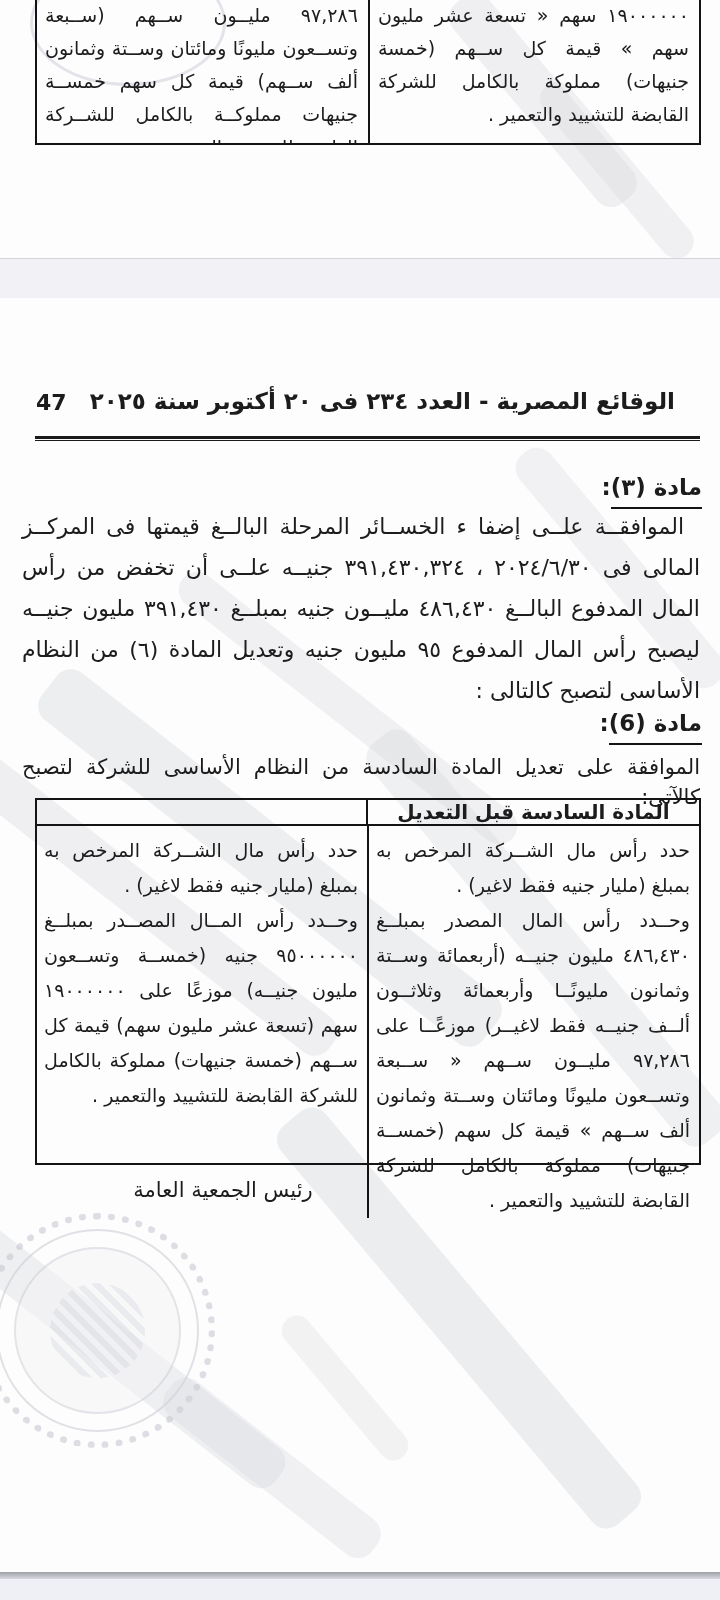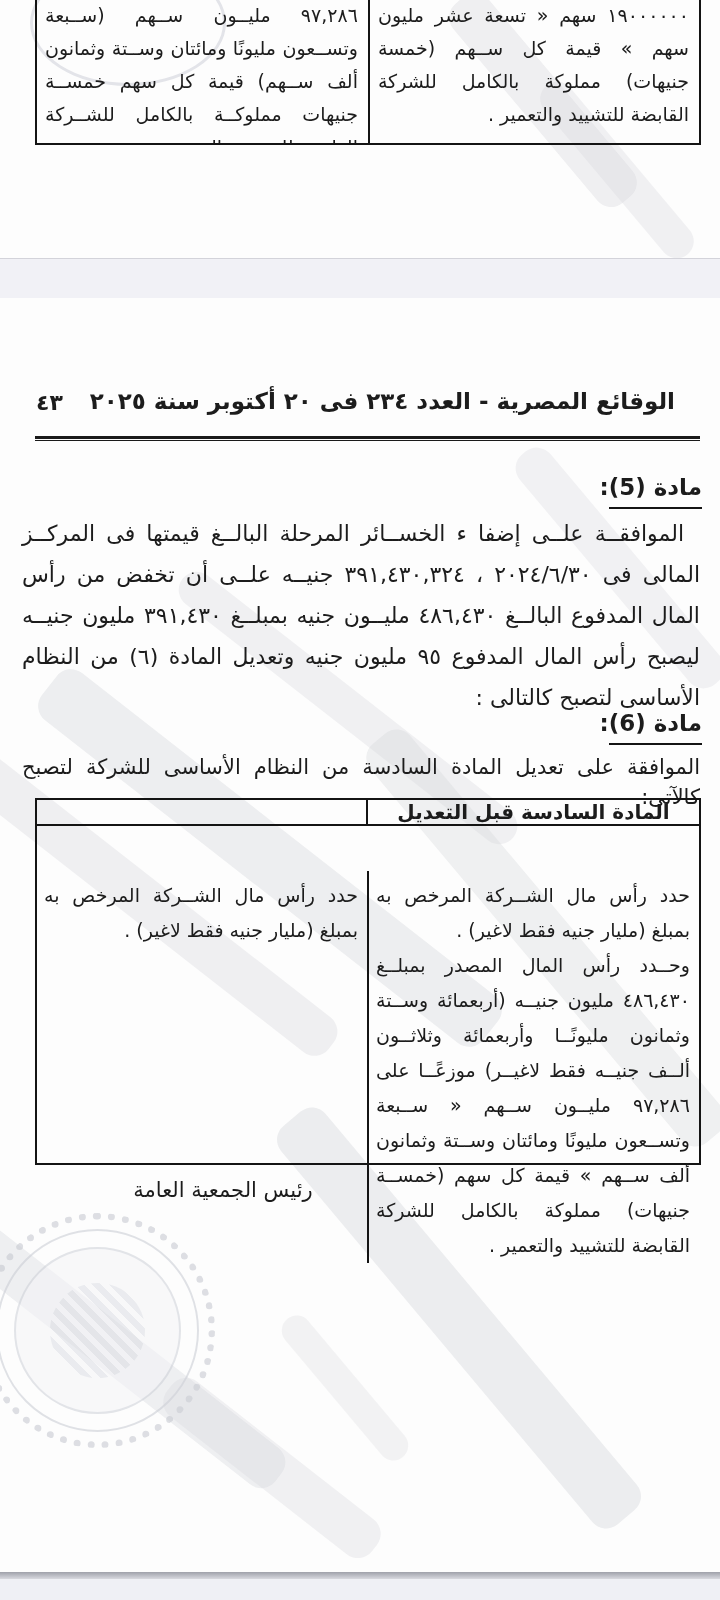--- a/index.html
+++ b/index.html
@@ -69,21 +69,21 @@
   
   .art-heading{
     position:absolute;right:18px;direction:rtl;
     font-size:23px;font-weight:700;white-space:nowrap;
   }
   .art-heading .u{border-bottom:2.5px solid #141414;padding-bottom:7px;}
   .a3{top:176px;}
   .a4{top:412px;}
 
   .a3-body{
-    position:absolute;right:20px;left:22px;top:215px;
+    position:absolute;right:20px;left:22px;top:208px;
     font-size:22px;line-height:41px;text-indent:16px;
   }
   .a4-intro{
     position:absolute;right:20px;left:22px;top:454px;
     font-size:21px;line-height:30px;
   }
 
   
   .cmp-table{
     position:absolute;left:35px;top:500px;width:662px;height:363px;
@@ -94,21 +94,21 @@
   .cmp-head{height:50px;border-bottom:2.5px solid #141414;}
   .cmp-body{flex:1;}
   .c-col-right{width:331px;border-left:2.5px solid #141414;}
   .c-col-left{width:331px;}
   .cmp-head .h-cell{
     display:flex;align-items:center;justify-content:center;
     font-size:20px;font-weight:700;direction:rtl;
   }
   .cmp-body .b-cell{
     overflow:hidden;padding:7px 9px 0 7px;
-    font-size:19px;line-height:35px;margin-top:45px;
+    font-size:19px;line-height:35px;
   }
   .b-cell p{margin:0;}
 
   
   .sig-title{
     position:absolute;left:93px;top:880px;width:260px;
     text-align:center;font-size:21px;direction:rtl;white-space:nowrap;
   }
   .sig-name{
     position:absolute;left:40px;top:928px;width:440px;
@@ -166,40 +166,41 @@
 
     <div class="wm r" style="left:240px;top:280px;width:60px;height:560px;opacity:.38;"></div>
     <div class="wm r" style="left:120px;top:360px;width:44px;height:480px;opacity:.32;"></div>
     <div class="wm r" style="left:330px;top:200px;width:36px;height:420px;opacity:.3;"></div>
     <div class="wm r2" style="left:520px;top:380px;width:52px;height:520px;opacity:.34;"></div>
     <div class="wm r2" style="left:430px;top:760px;width:58px;height:520px;opacity:.4;"></div>
     <div class="wm r" style="left:90px;top:840px;width:46px;height:420px;opacity:.36;"></div>
     <div class="wm r2" style="left:600px;top:120px;width:40px;height:300px;opacity:.28;"></div>
 
     <div class="masthead">الوقائع المصرية - العدد ٢٣٤ فى ٢٠ أكتوبر سنة ٢٠٢٥</div>
-    <div class="page-number">٤٣</div>
+    <div class="page-number">47</div>
     <div class="head-rule"></div>
 
-    <div class="art-heading a3"><span class="u">مادة (5)</span><span>:</span></div>
+    <div class="art-heading a3"><span class="u">مادة (٣)</span><span>:</span></div>
     <div class="a3-body ar">الموافقــة علــى إضفا ء الخســائر المرحلة البالــغ قيمتها فى المركــز المالى فى ٢٠٢٤/٦/٣٠ ، ٣٩١,٤٣٠,٣٢٤ جنيــه علــى أن تخفض من رأس المال المدفوع البالــغ ٤٨٦,٤٣٠ مليــون جنيه بمبلــغ ٣٩١,٤٣٠ مليون جنيــه ليصبح رأس المال المدفوع ٩٥ مليون جنيه وتعديل المادة (٦) من النظام الأساسى لتصبح كالتالى :</div>
 
     <div class="art-heading a4"><span class="u">مادة (6)</span><span>:</span></div>
     <div class="a4-intro ar">الموافقة على تعديل المادة السادسة من النظام الأساسى للشركة لتصبح كالآتى:</div>
 
     <div class="cmp-table">
       <div class="cmp-row cmp-head">
         <div class="h-cell c-col-right">المادة السادسة قبل التعديل</div>
       </div>
       <div class="cmp-row cmp-body">
         <div class="b-cell c-col-right">
           <p class="ar">حدد رأس مال الشــركة المرخص به بمبلغ (مليار جنيه فقط لاغير) .</p>
           <p class="ar">وحــدد رأس المال المصدر بمبلــغ ٤٨٦,٤٣٠ مليون جنيــه (أربعمائة وســتة وثمانون مليونًــا وأربعمائة وثلاثــون ألــف جنيــه فقط لاغيــر) موزعًــا على ٩٧,٢٨٦ مليــون ســهم « ســبعة وتســعون مليونًا ومائتان وســتة وثمانون ألف ســهم » قيمة كل سهم (خمســة جنيهات) مملوكة بالكامل للشركة القابضة للتشييد والتعمير .</p>
         </div>
         <div class="b-cell c-col-left">
           <p class="ar">حدد رأس مال الشــركة المرخص به بمبلغ (مليار جنيه فقط لاغير) .</p>
+          <p class="ar">وحــدد رأس المــال المصــدر بمبلــغ ٩٥٠٠٠٠٠٠ جنيه (خمســة وتســعون مليون جنيــه) موزعًا على ١٩٠٠٠٠٠٠ سهم (تسعة عشر مليون سهم) قيمة كل ســهم (خمسة جنيهات) مملوكة بالكامل للشركة القابضة للتشييد والتعمير .</p>
         </div>
       </div>
     </div>
 
     <div class="sig-title">رئيس الجمعية العامة</div>
 
     <div class="seal">
       <div class="ring-outer"></div>
       <div class="ring-mid"></div>
       <div class="ring-inner"></div>

